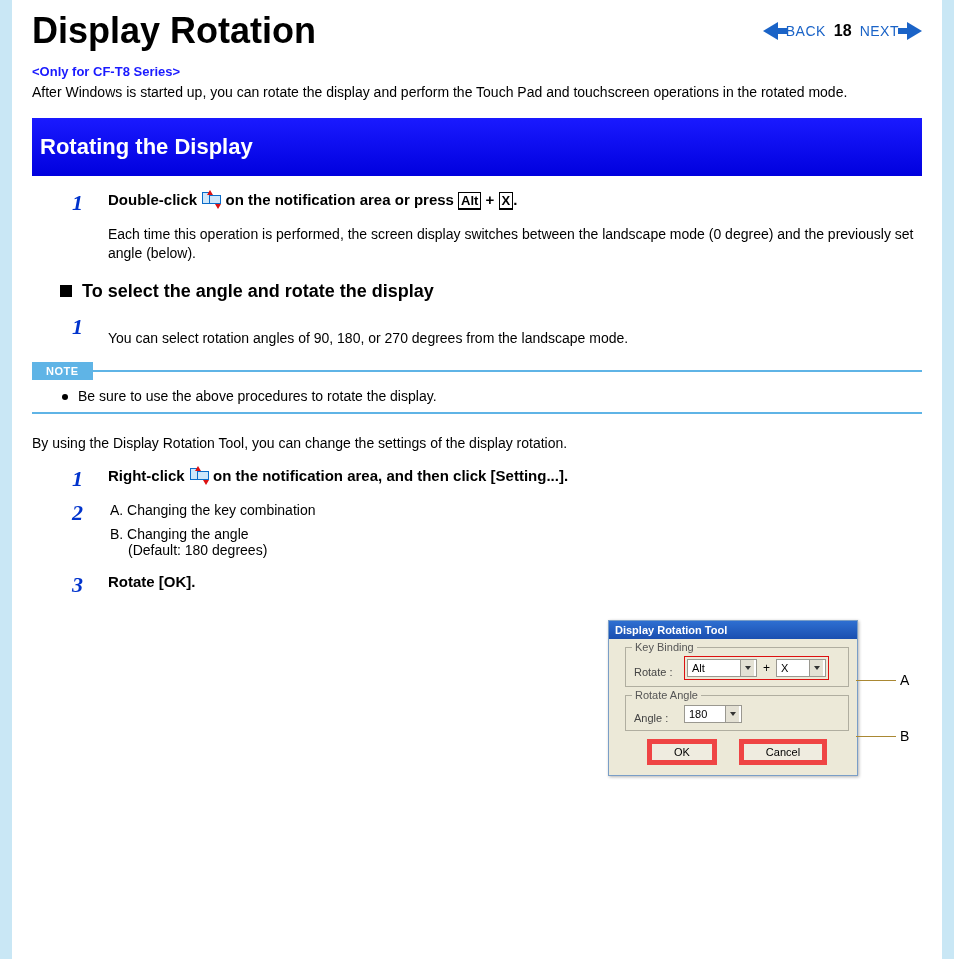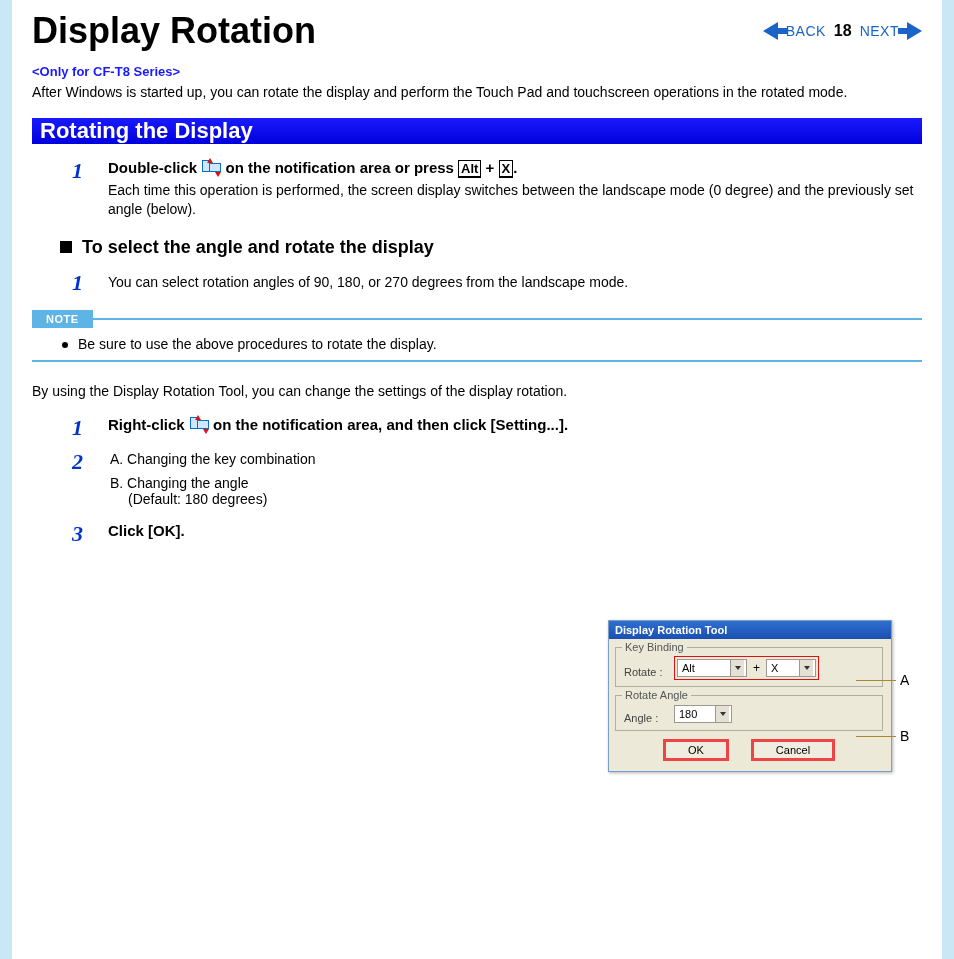--- a/index.html
+++ b/index.html
@@ -14,28 +14,28 @@
   .arrow.left  { border-right: 15px solid #1a63c7; }
   .arrow.right { border-left: 15px solid #1a63c7; }
   .arrow-wrap { position: relative; display: inline-flex; align-items: center; }
   .arrow-wrap::after { content: ""; position: absolute; width: 10px; height: 6px; background: #1a63c7; top: 50%; transform: translateY(-50%); }
   .arrow-wrap.left::after  { left: 14px; }
   .arrow-wrap.right::after { right: 14px; }
 
   .note-tag { font-size: 13px; color: #1a1aff; font-weight: bold; }
   .intro-text { font-size: 14px; margin: 4px 0 16px 0; line-height: 1.35; }
 
-  .section-bar { background: linear-gradient(180deg,#1a1aff,#0000de); color: #fff; font-size: 22px; font-weight: bold; padding: 0 8px; margin: 8px 0 14px 0; }
+  .section-bar { background: linear-gradient(180deg,#1a1aff,#0000de); color: #fff; font-size: 22px; font-weight: bold; padding: 16px 8px; margin: 8px 0 14px 0; }
 
   .steps { margin-left: 40px; }
   .step { display: flex; gap: 20px; margin-bottom: 6px; }
   .step-num { color: #0033cc; font-style: italic; font-family: "Times New Roman", serif; font-size: 22px; font-weight: bold; min-width: 16px; }
   .step-body { flex: 1; }
   .step-head { font-size: 15px; font-weight: bold; line-height: 20px; }
-  .step-desc { font-size: 14px; line-height: 1.35; margin-top: 3px; }
+  .step-desc { font-size: 14px; line-height: 1.35; margin-top: 15px; }
 
   .sub-h { display: flex; align-items: center; gap: 10px; font-size: 18px; font-weight: bold; margin: 18px 0 12px 28px; }
   .sq { width: 12px; height: 12px; background: #000; display: inline-block; }
 
   .bullet-row { display: flex; gap: 10px; font-size: 14px; margin: 8px 0 8px 30px; align-items: flex-start; }
   .dot { width: 6px; height: 6px; border-radius: 50%; background: #000; margin-top: 6px; }
 
   .kcap { border: 1px solid #000; border-bottom: 2px solid #000; padding: 0 2px; font-weight: bold; font-size: 13px; display: inline-block; line-height: 15px; }
 
   .note-strip { display: flex; align-items: center; margin: 14px 0 4px 0; }
@@ -45,35 +45,35 @@
 
   .icon-rot { width: 20px; height: 18px; display: inline-block; vertical-align: -3px; position: relative; }
   .icon-rot::before, .icon-rot::after { content:""; position:absolute; border:1px solid #0b6cc9; background:#cfe7fa; }
   .icon-rot::before { width:7px; height:10px; left:1px; top:2px; }
   .icon-rot::after  { width:10px; height:7px; left:8px; top:5px; }
   .icon-arrow { position:absolute; left:6px; top:0; width:0;height:0; border-left:3px solid transparent;border-right:3px solid transparent;border-bottom:5px solid #d11; }
   .icon-arrow2 { position:absolute; right:0; bottom:-1px; width:0;height:0; border-left:3px solid transparent;border-right:3px solid transparent;border-top:5px solid #d11; }
 
   
   .dlg-area { position: absolute; right: 22px; top: 620px; width: 312px; }
-  .dlg { width: 284px; border: 1px solid #7a9ec7; background: #ece9d8; box-shadow: 1px 1px 3px rgba(0,0,0,.3); font-size: 11px; }
+  .dlg { width: 250px; border: 1px solid #7a9ec7; background: #ece9d8; box-shadow: 1px 1px 3px rgba(0,0,0,.3); font-size: 11px; }
   .dlg-title { background: linear-gradient(180deg,#2e6fd1,#1a4fb0); color:#fff; padding: 3px 6px; font-weight:bold; font-size:11px; }
-  .dlg-body { padding: 8px 8px 6px 6px; }
+  .dlg-body { padding: 8px 8px 6px 16px; }
   .fs { border:1px solid #b0aea0; padding: 8px 8px 6px 8px; margin-bottom:8px; position:relative; }
   .fs-legend { position:absolute; top:-7px; left:6px; background:#ece9d8; padding:0 3px; font-size:11px; color:#555; }
   .fs-row { display:flex; align-items:center; gap:4px; }
   .lbl { width: 46px; color:#444; font-size:11px;margin-top:8px; }
   .sel { border:1px solid #9a9890; background:#fff; height:18px; font-size:11px; padding:0 2px; display:flex; align-items:center; justify-content:space-between; }
   .sel .v { padding-left:2px; }
   .sel .dd { width:14px; height:16px; background:#e4e1d4; border-left:1px solid #9a9890; display:flex; align-items:center; justify-content:center; }
   .sel .dd::after { content:""; width:0;height:0;border-left:3px solid transparent;border-right:3px solid transparent;border-top:4px solid #333; }
   .plus { padding:0 6px; font-size:12px; }
   .kb-outline { border:1.5px solid #d11; padding:2px; display:flex; align-items:center; }
   .dlg-btns { display:flex; justify-content:center; gap:22px; margin:6px 0 4px; }
-  .btn { border:3px solid #ef4444; background:#efece0; padding:2px 22px; font-size:11px; }
+  .btn { border:5px solid #ef4444; background:#efece0; padding:2px 22px; font-size:11px; }
 
   .ptr { position:absolute; height:1px; background:#a83; }
   .ptr-lbl { position:absolute; font-size:14px; }
   .ptrA { top:60px; left:248px; width:40px; }
   .lblA { top:52px; left:292px; }
   .ptrB { top:116px; left:248px; width:40px; }
   .lblB { top:108px; left:292px; }
 
   .sublist { margin: 2px 0 8px 2px; font-size: 14px; }
 </style>
@@ -162,21 +162,21 @@
         <div class="sublist">
           <span>B.  Changing the angle</span><br>
           <span style="padding-left:18px;display:inline-block">(Default: 180 degrees)</span>
         </div>
       </div>
     </div>
 
     <div class="step" style="margin-top:2px">
       <div class="step-num">3</div>
       <div class="step-body">
-        <div class="step-head">Click [OK].</div>
+        <div class="step-head">Rotate [OK].</div>
       </div>
     </div>
   </div>
 
   <div class="dlg-area">
     <div class="dlg">
       <div class="dlg-title">Display Rotation Tool</div>
       <div class="dlg-body">
         <div class="fs">
           <span class="fs-legend">Key Binding</span>

